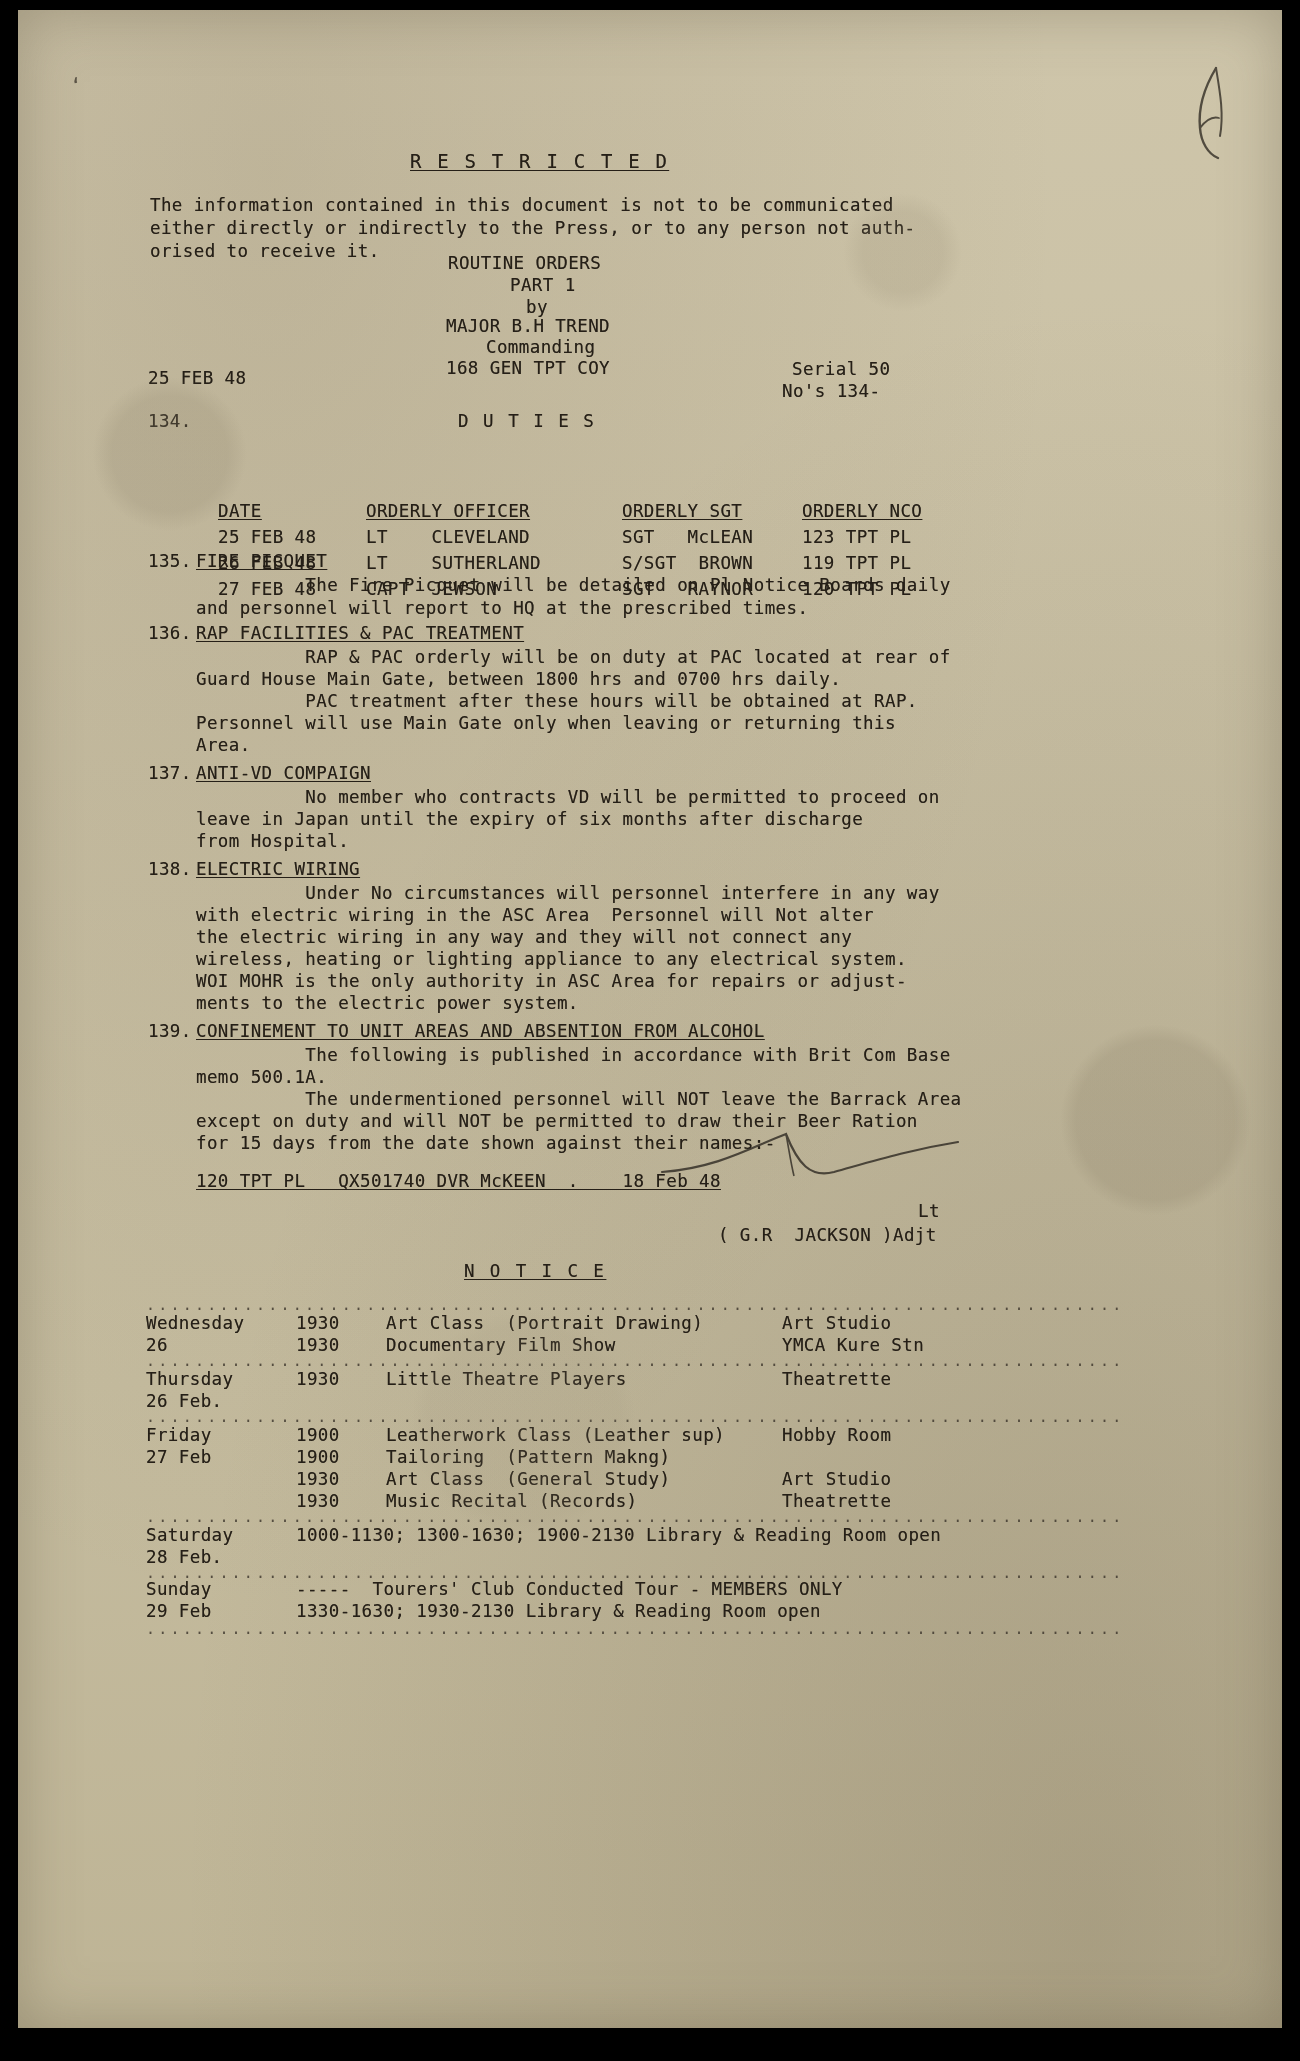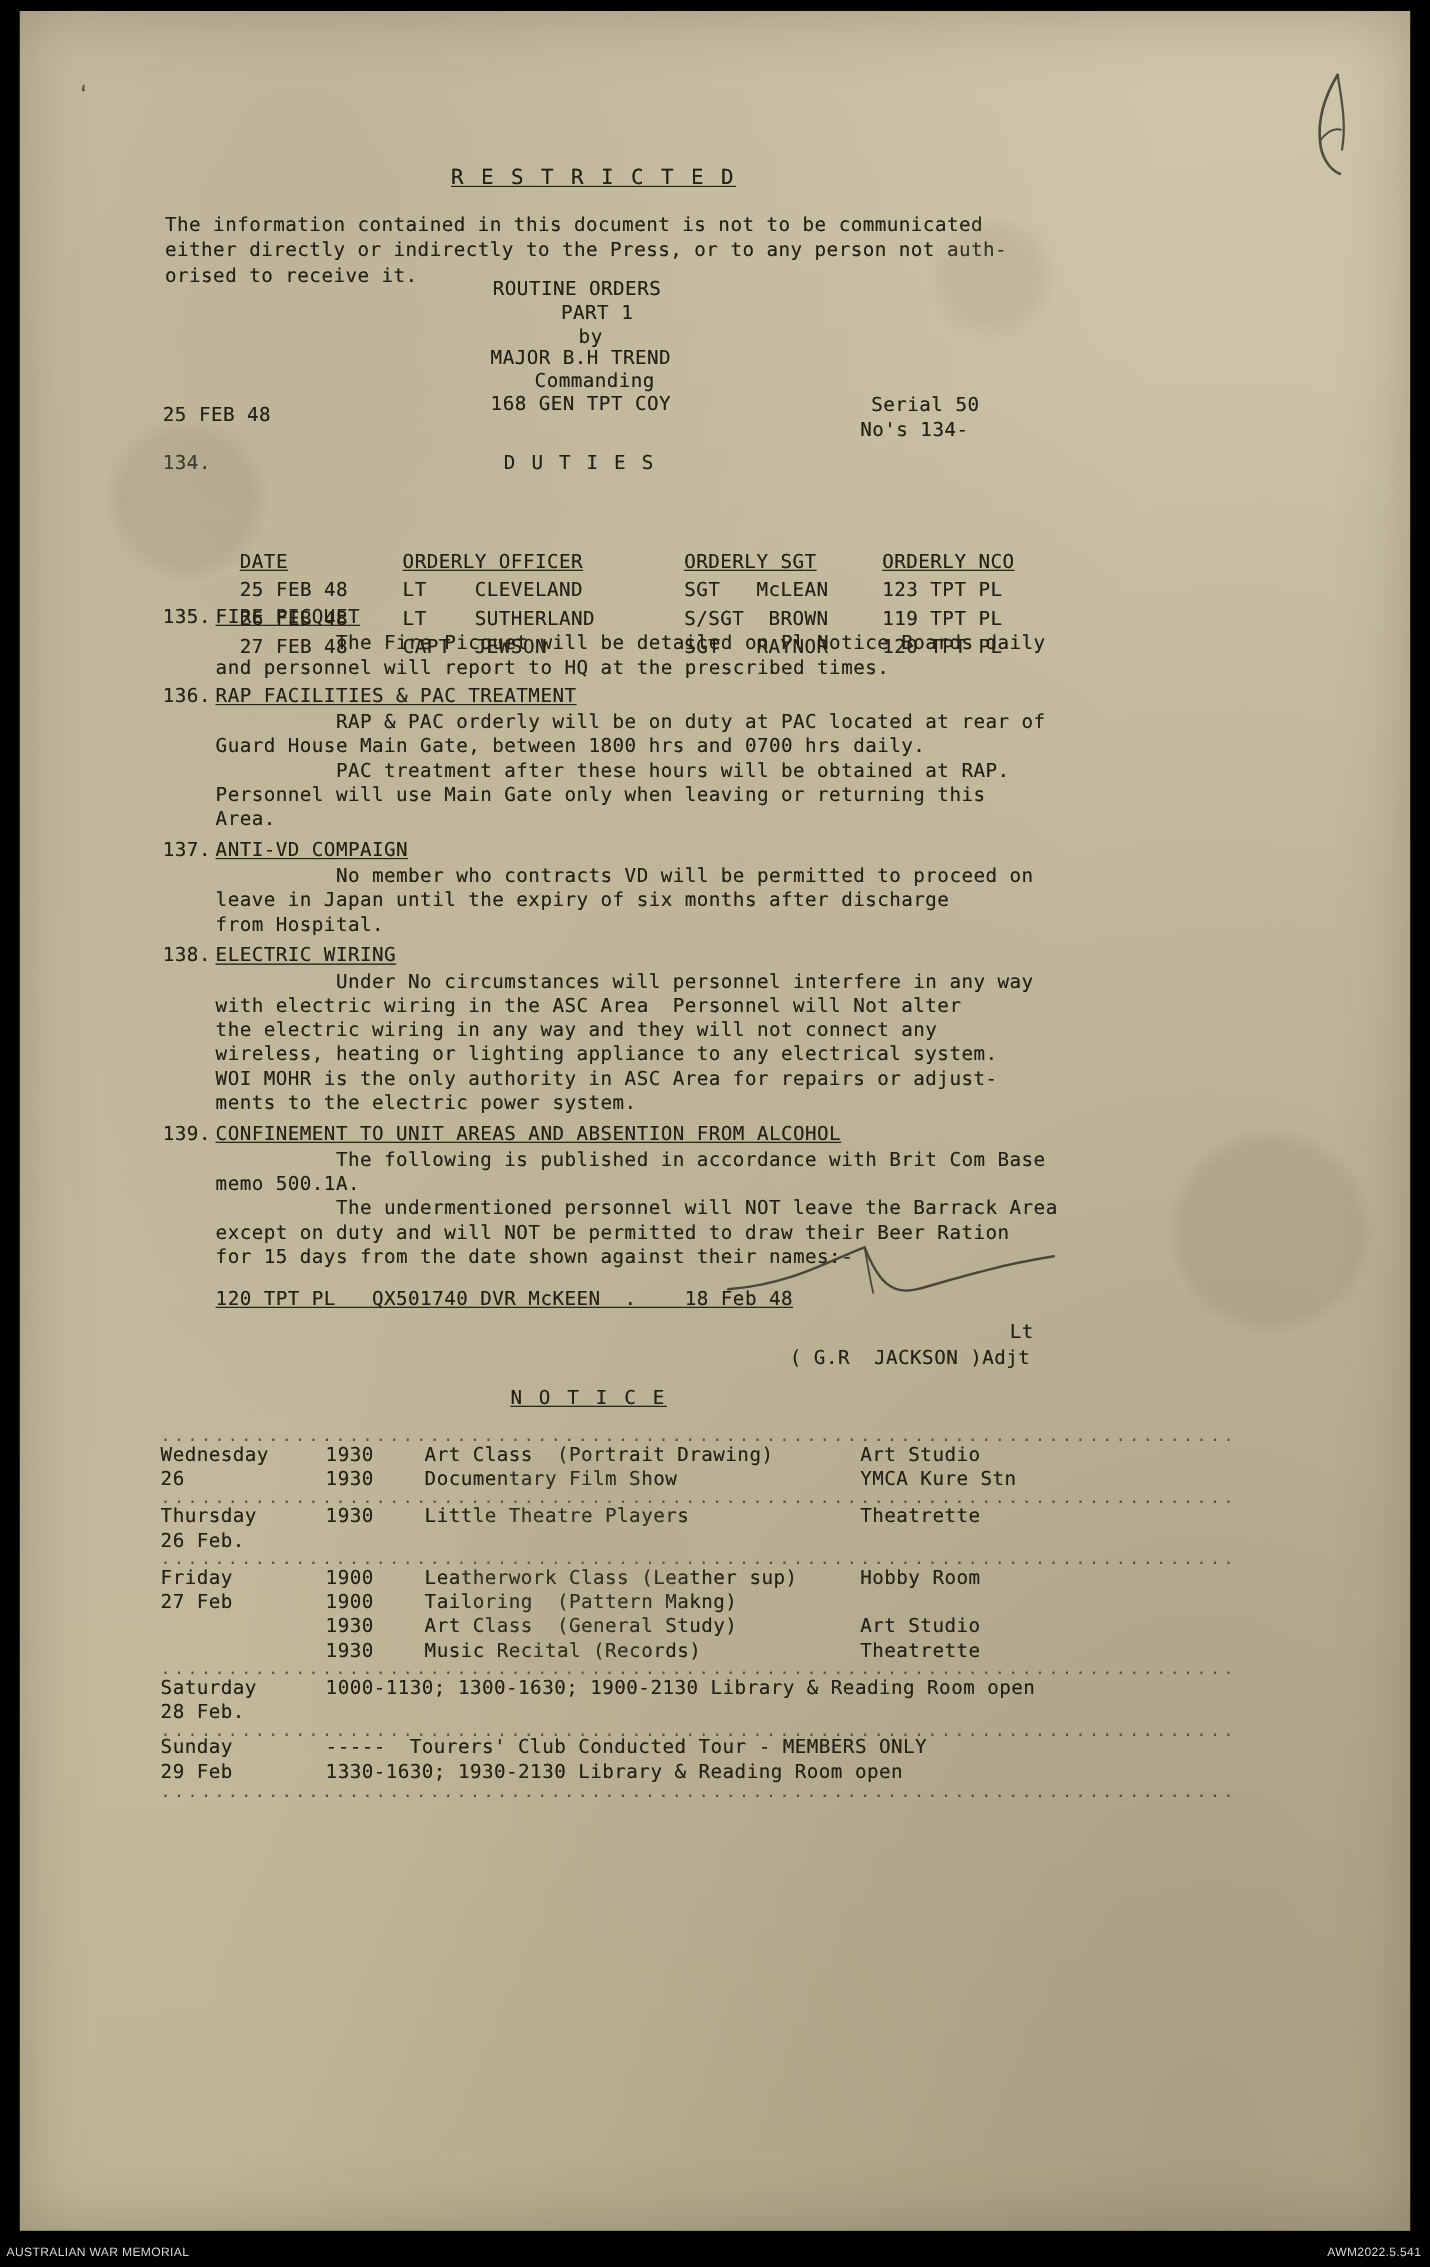--- a/index.html
+++ b/index.html
@@ -270,17 +270,13 @@
       <div class="abs ink" style="left:278px; top:1566px;">-----  Tourers' Club Conducted Tour - MEMBERS ONLY</div>
 
       <div class="abs ink" style="left:128px; top:1588px;">29 Feb</div>
       <div class="abs ink" style="left:278px; top:1588px;">1330-1630; 1930-2130 Library &amp; Reading Room open</div>
 
       <div class="abs dotline" style="left:128px; top:1606px;">................................................................................</div>
 
     </div>
   </div>
 
-  <div id="footer">
-    <div class="left">AUSTRALIAN WAR MEMORIAL</div>
-    <div class="right">AWM2022.5.541</div>
-  </div>
 </div>
 
 </body></html>

